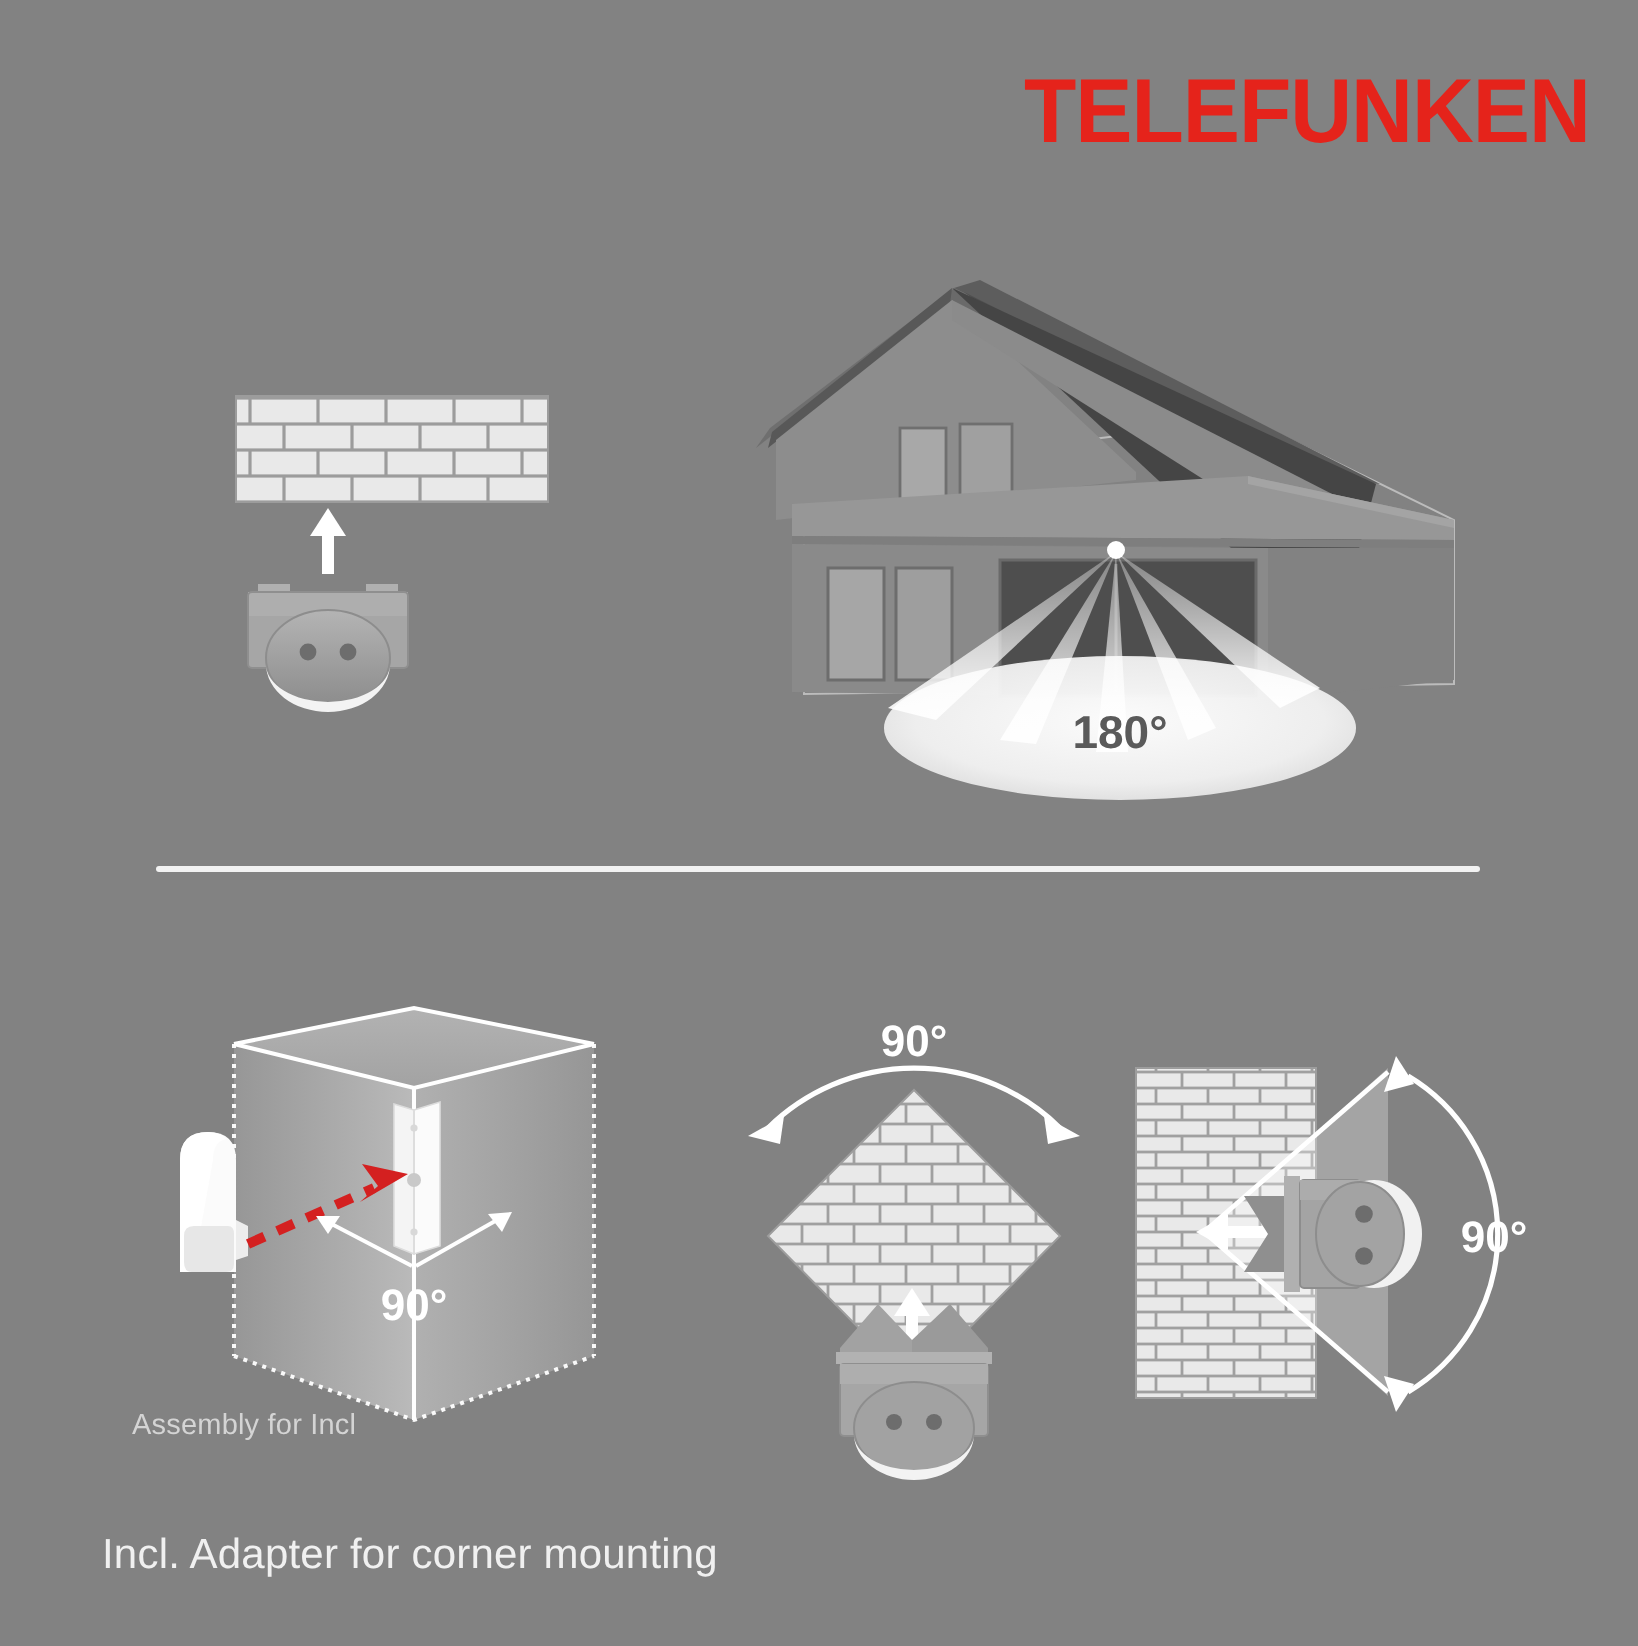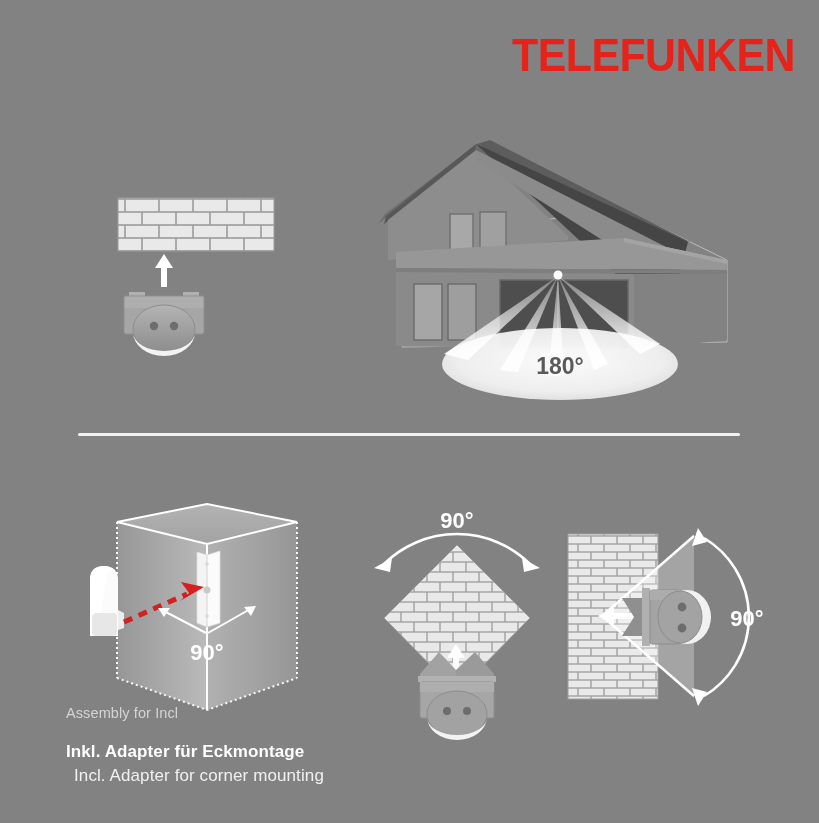--- a/index.html
+++ b/index.html
@@ -65,23 +65,23 @@
     position: absolute;
     left: 66px;
     top: 742px;
     font-size: 17px;
     font-weight: bold;
     color: #ffffff;
     letter-spacing: 0.1px;
   }
   .caption-reg {
     position: absolute;
-    left: 74px;
+    left: 51px;
     top: 766px;
-    font-size: 17px;
+    font-size: 21px;
     color: #f0f0f0;
     letter-spacing: 0.1px;
   }
 
   svg { display: block; overflow: visible; }
   text { font-family: "Liberation Sans", sans-serif; }
 </style>
 </head>
 <body>
 
@@ -368,16 +368,15 @@
       <g>
         <path d="M152 26 A 92 92 0 0 1 152 184" fill="none" stroke="#ffffff" stroke-width="2.6"></path>
         <polygon points="146,16 140,34 155,30" fill="#ffffff"></polygon>
         <polygon points="146,194 140,176 155,180" fill="#ffffff"></polygon>
         <text x="195" y="114" text-anchor="middle" font-size="22" font-weight="bold" fill="#ffffff">90°</text>
       </g>
     </svg>
   </div>
 
   <div class="caption-small">Assembly for Incl</div>
-  <div class="caption-bold">Inkl. Adapter für Eckmontage</div>
   <div class="caption-reg">Incl. Adapter for corner mounting</div>
 
 </div>
 
 </body></html>

